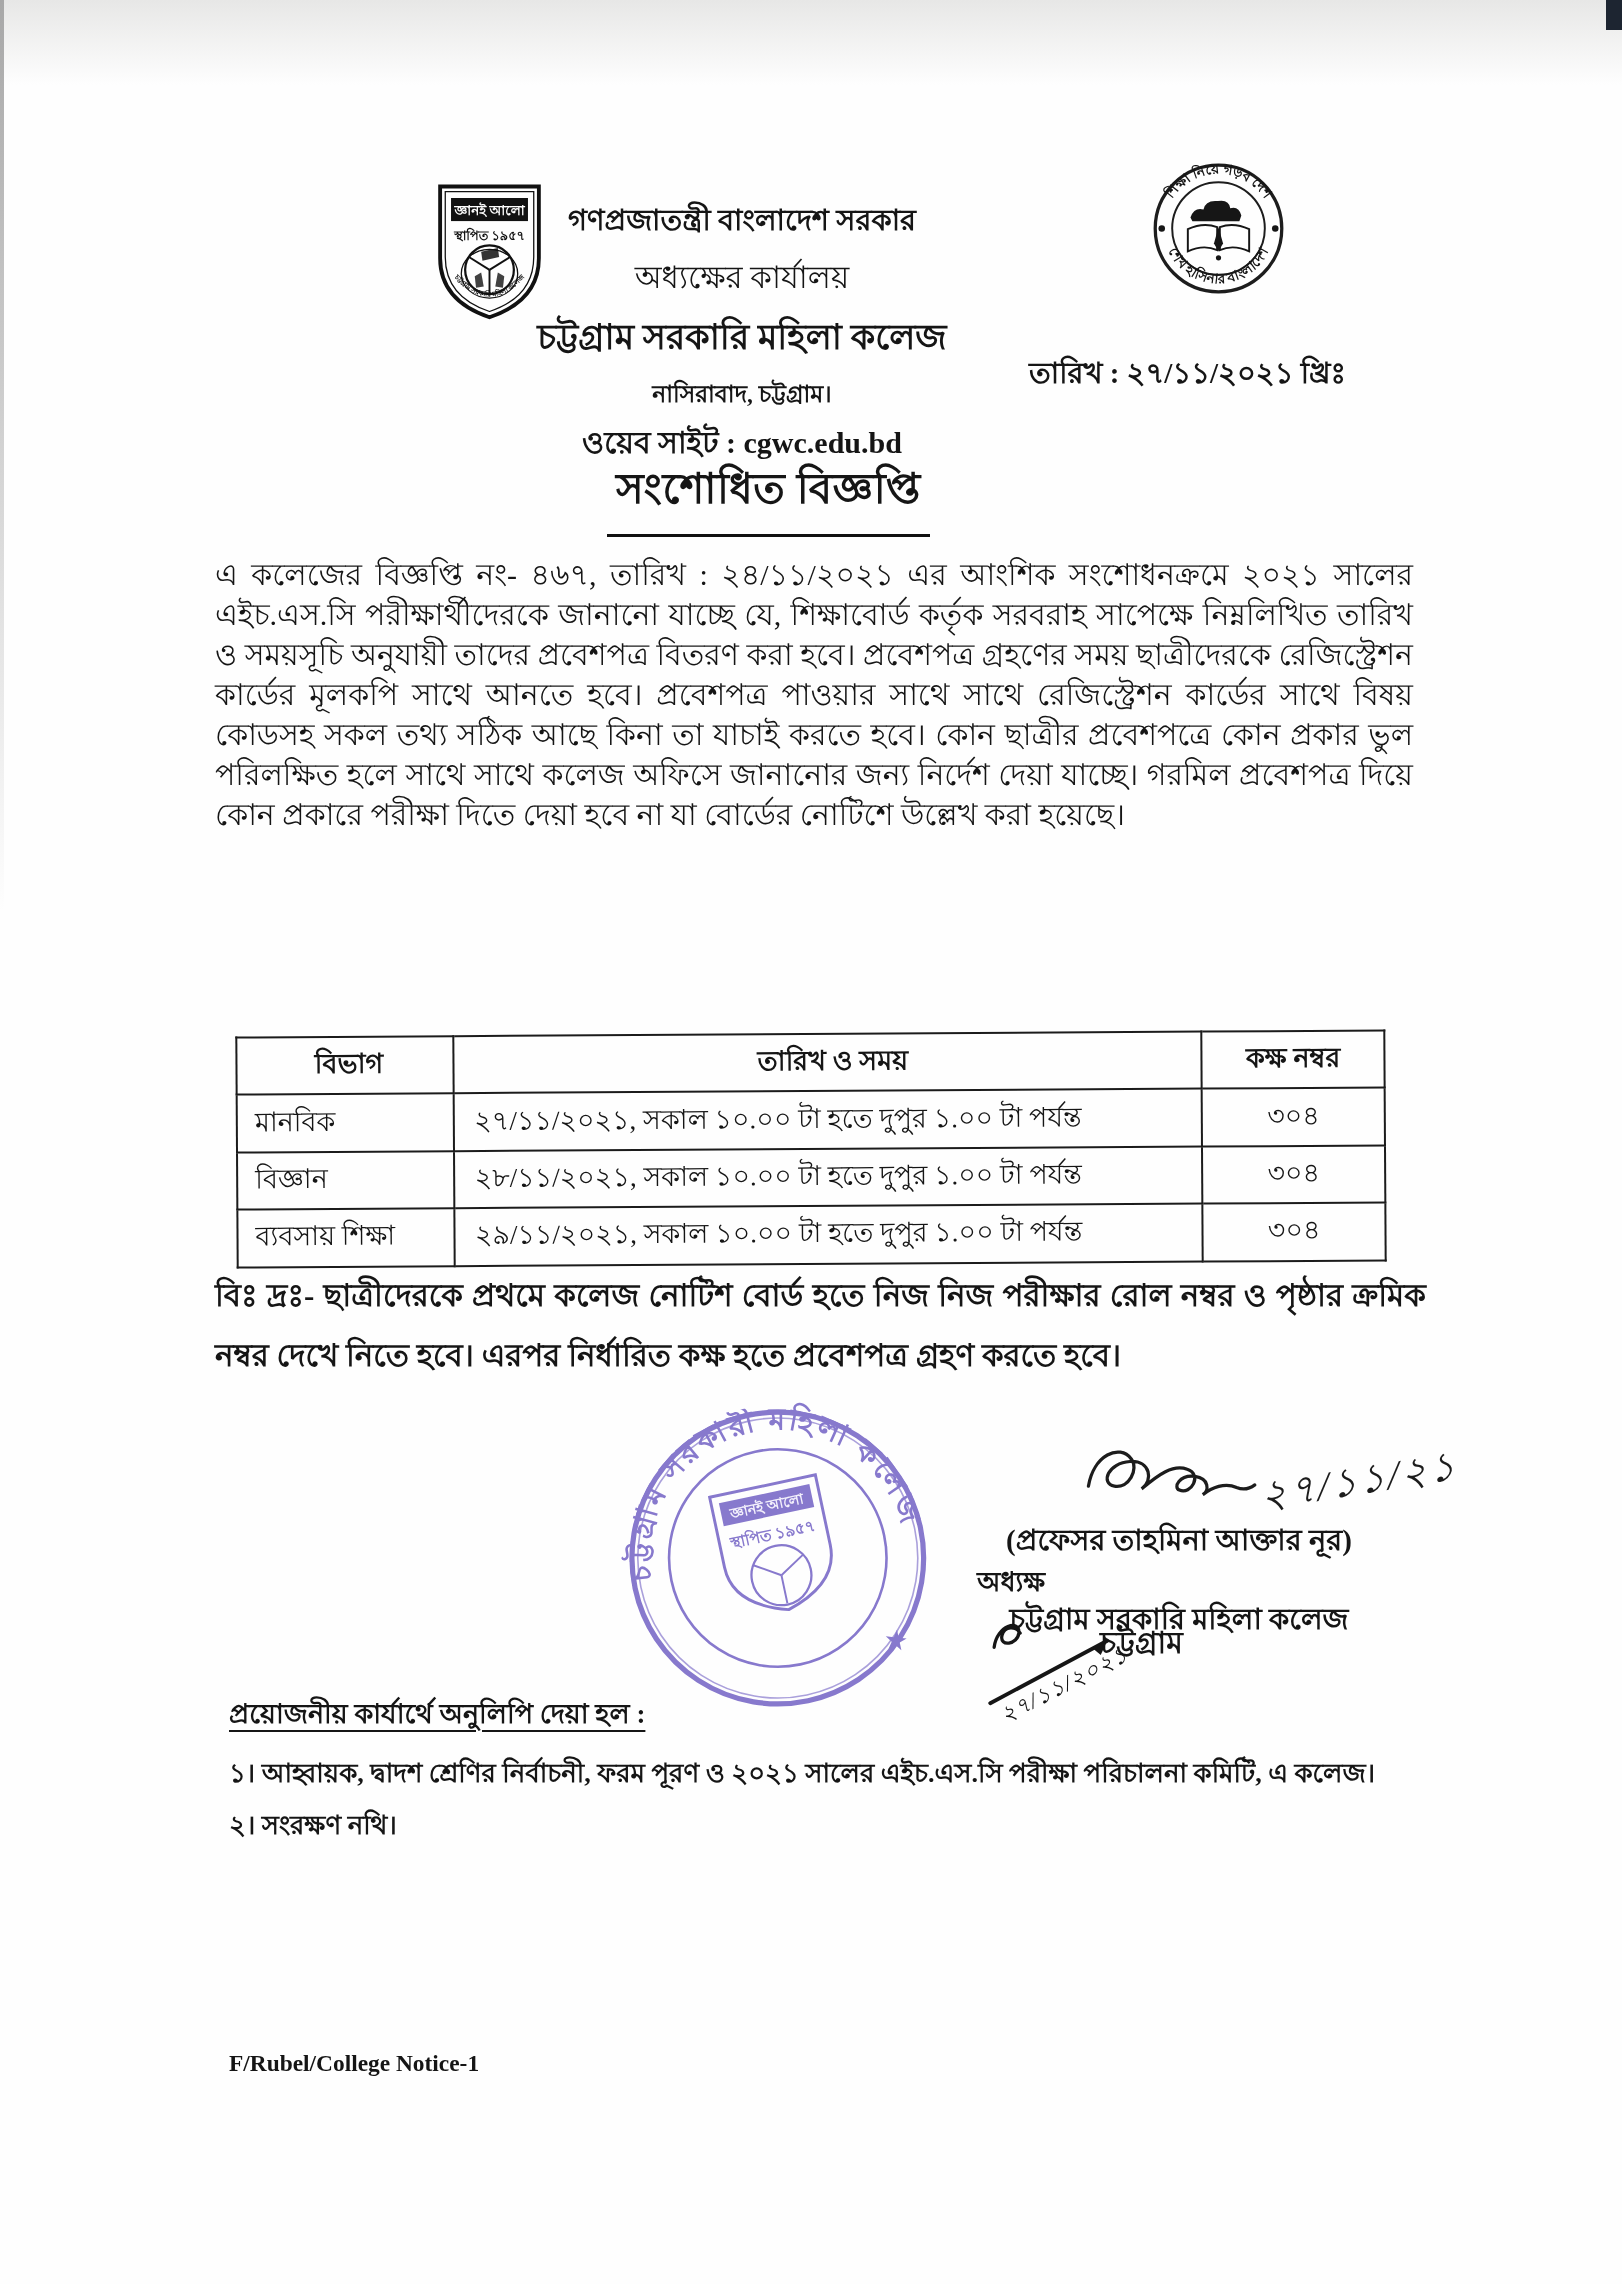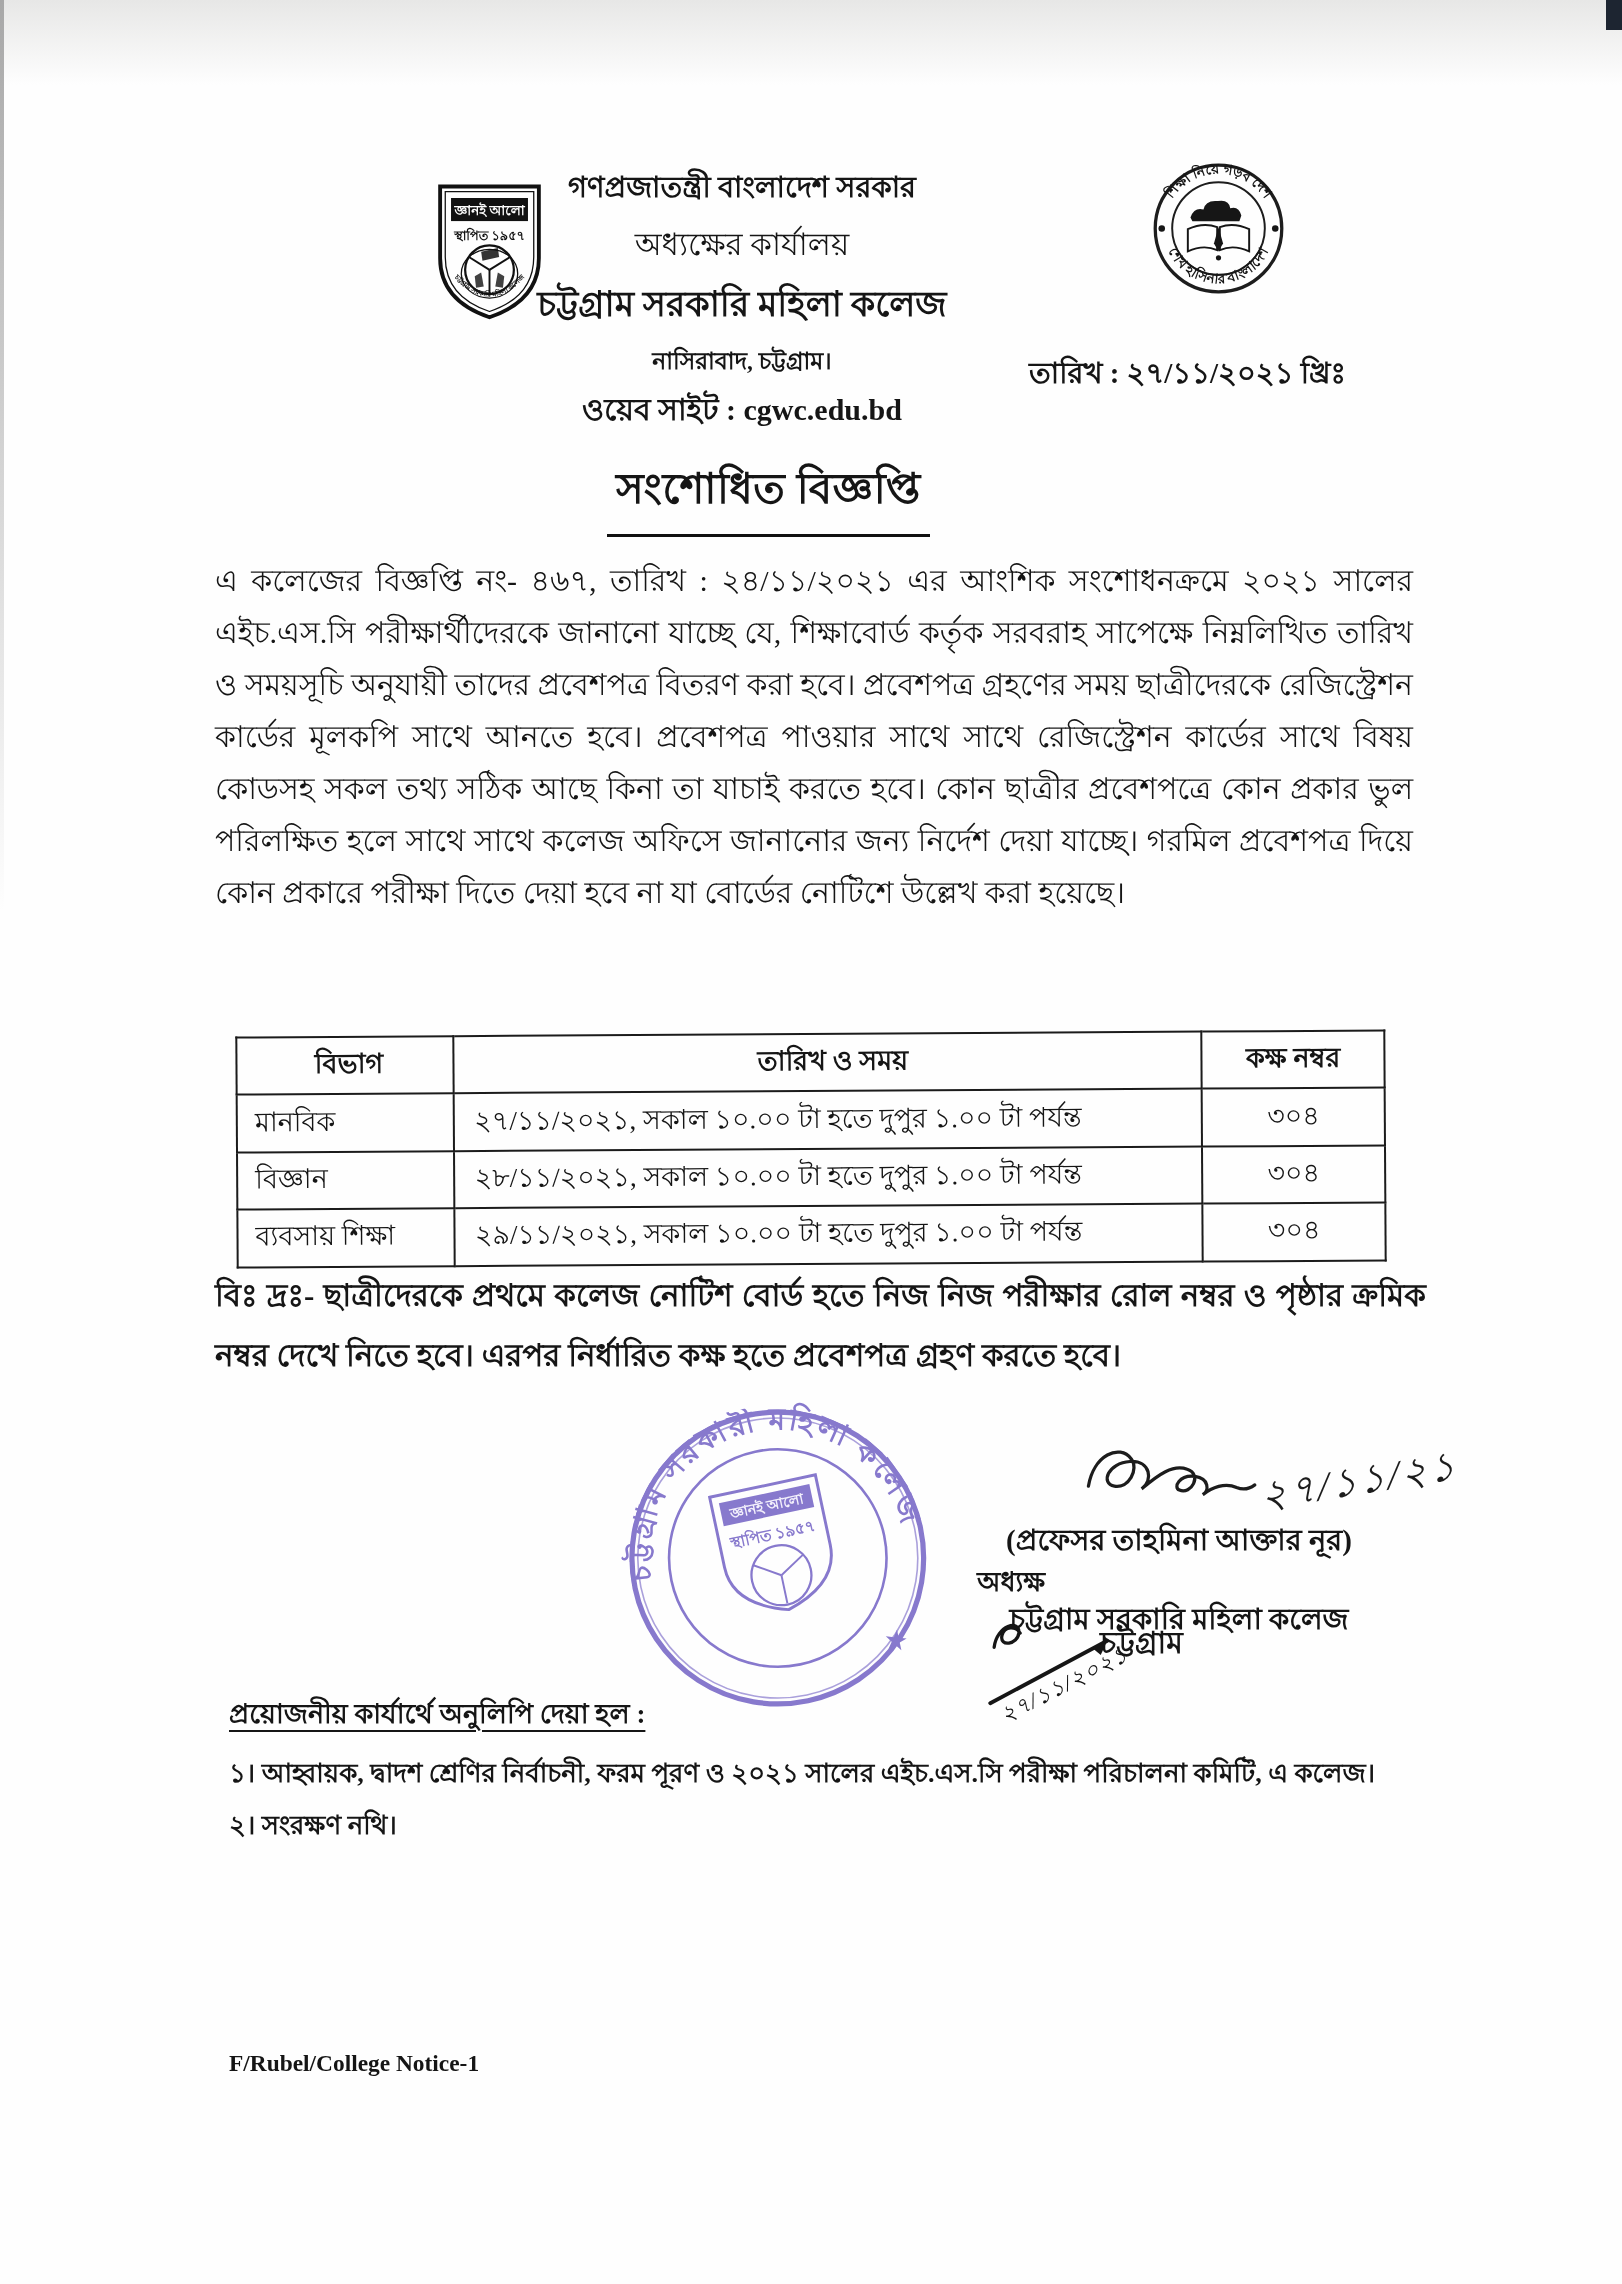--- a/index.html
+++ b/index.html
@@ -8,37 +8,37 @@
     background:#fefefe;overflow:hidden;
     font-family:"Liberation Serif","DejaVu Serif",serif;color:#151515;
   }
   .scan-top{position:absolute;left:0;top:0;width:100%;height:85px;
     background:linear-gradient(#e7e7e6,rgba(255,255,255,0));pointer-events:none;}
   .scan-left{position:absolute;left:0;top:0;width:3.9px;height:912px;
     background:linear-gradient(180deg,#a8a8a8,rgba(200,200,200,0));}
   .scan-corner{position:absolute;right:0;top:0;width:17px;height:30px;background:#1d2531;}
 
   .hdr-center{position:absolute;left:514px;top:164px;width:456px;text-align:center;}
-  .hdr-center .l1{font-size:29px;font-weight:700;}
+  .hdr-center .l1{font-size:29px;font-weight:700;margin-top:33px;}
   .hdr-center .l2{font-size:31px;font-weight:400;margin-top:6.5px;}
   .hdr-center .l3{font-size:35px;font-weight:700;margin-top:5.2px;}
   .hdr-center .l4{font-size:23.4px;font-weight:700;margin-top:7px;}
   .hdr-center .l5{font-size:30px;font-weight:700;margin-top:3.9px;}
 
   .crest{position:absolute;left:435px;top:182px;}
   .seal-right{position:absolute;left:1150px;top:160px;}
 
   .date-line{position:absolute;left:1029px;top:350px;font-size:29px;font-weight:600;}
 
   .title-wrap{position:absolute;left:215px;top:456px;width:1107px;text-align:center;}
   .title{display:inline-block;font-size:42px;font-weight:800;
     border-bottom:3.3px solid #111;padding:0 9px 6.5px 9px;letter-spacing:0.7px;text-align:right;}
 
   .body-par{position:absolute;left:215px;top:555px;width:1198px;
-    font-size:30px;line-height:52px;text-align:justify;font-weight:500;}
+    font-size:30px;line-height:40px;text-align:justify;font-weight:500;}
 
   .sched{position:absolute;left:236px;top:1033px;width:1150px;
     border-collapse:collapse;transform:rotate(-0.35deg);}
   .sched th,.sched td{border:2.6px solid #1b1b1b;font-size:27px;padding:5.2px 9px;}
   .sched th{font-weight:700;}
   .sched .c-div{width:195px;text-align:left;padding-left:17px;}
   .sched .c-dt{width:749px;text-align:left;padding-left:19.5px;}
   .sched .c-room{width:169px;text-align:center;}
   .sched th.c-div,.sched th.c-dt{text-align:center;}
 

